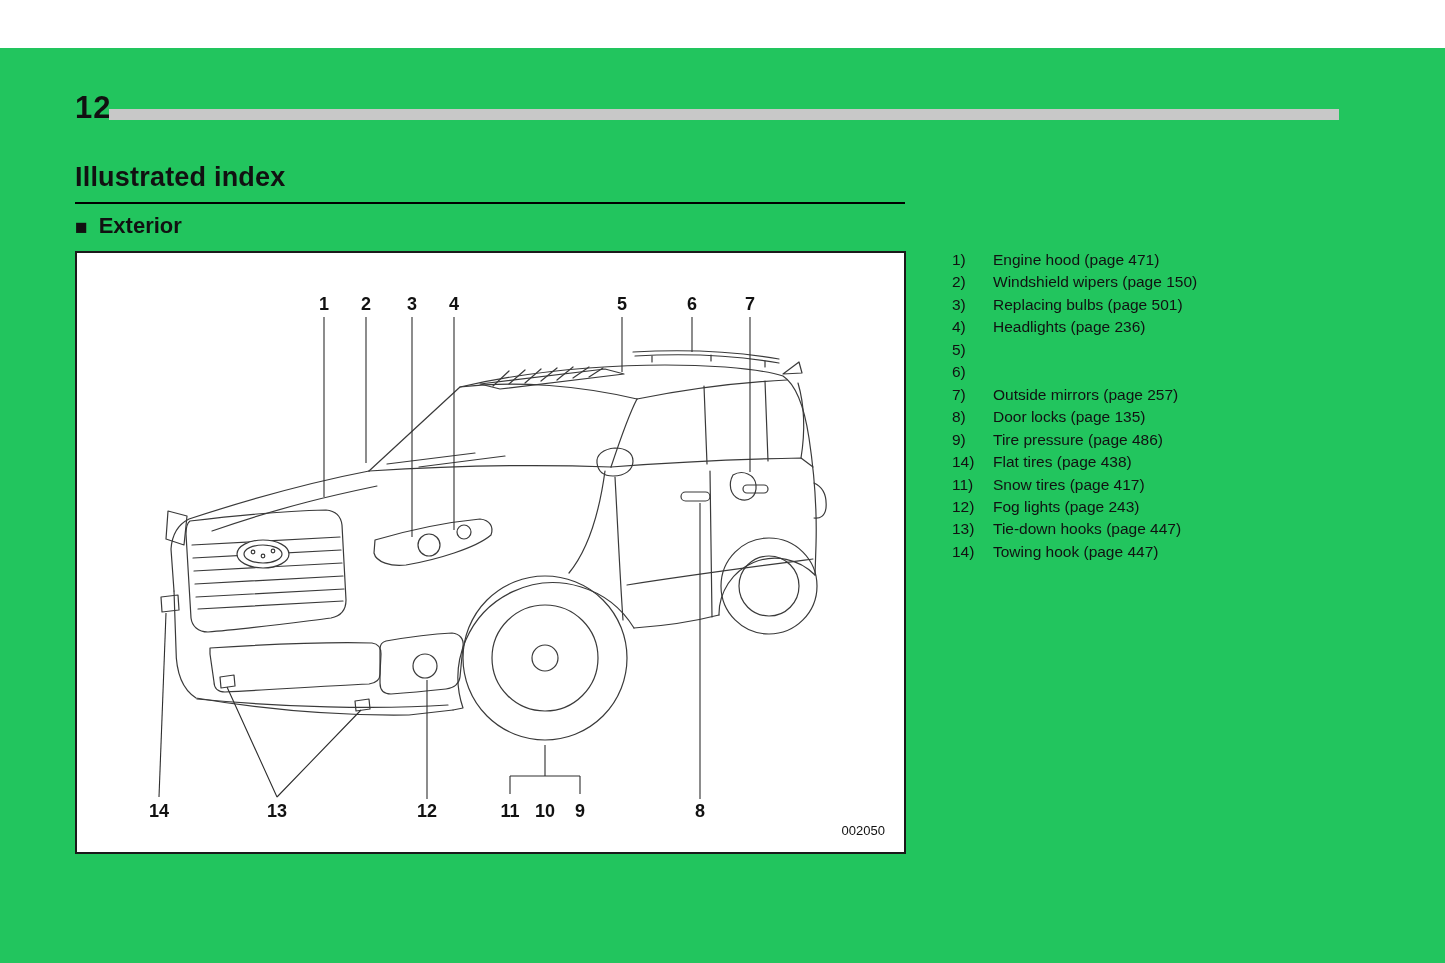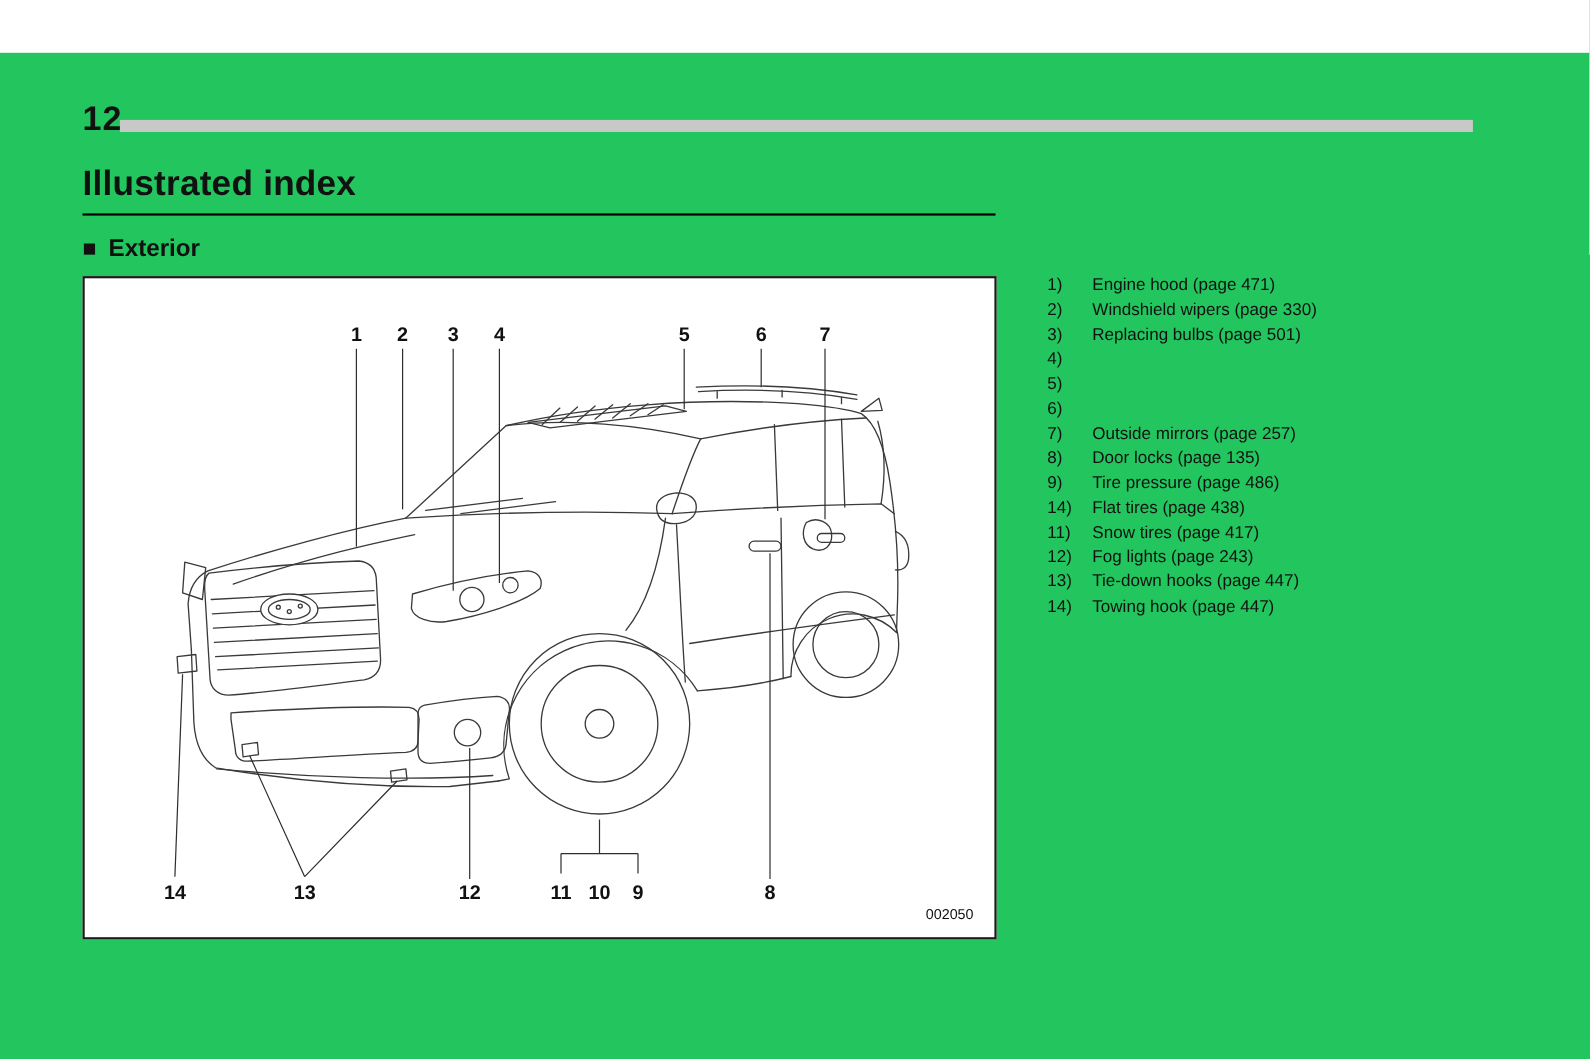--- a/index.html
+++ b/index.html
@@ -3,21 +3,21 @@
 <meta charset="utf-8">
 <style>
   * { margin:0; padding:0; box-sizing:border-box; }
   html,body { width:1445px; height:963px; background:#ffffff; overflow:hidden;
               font-family:"Liberation Sans", sans-serif; color:#111111; }
   .page { position:relative; width:1445px; height:963px; background:#22c55e;margin-top:48px; }
 
   .page-num { position:absolute; left:75px; top:42px; font-size:31px; font-weight:bold; letter-spacing:1px; }
   .header-bar { position:absolute; left:109px; top:61px; width:1230px; height:11px; background:#c8c8c8; }
 
-  .title { position:absolute; left:75px; top:100px; width:830px; font-size:32px; font-weight:bold;
+  .title { position:absolute; left:75px; top:114px; width:830px; font-size:27px; font-weight:bold;
            padding-bottom:9px; border-bottom:2px solid #000; letter-spacing:0.2px; }
 
   .section { position:absolute; left:75px; top:165px; display:flex; align-items:center; gap:11px;
              font-size:22px; font-weight:bold; }
   .bullet { font-size:21px; line-height:1; }
 
   .figure-box { position:absolute; left:75px; top:203px; width:831px; height:603px;
                 border:2px solid #1a1a1a; background:#fff; }
   .figure-box svg { display:block; width:100%; height:100%; }
 
@@ -154,28 +154,29 @@
     </svg>
   </div>
 
   <ol class="index-list">
     <li class="idx-row">
       <span class="idx-num">1)</span>
       <span class="idx-label">Engine hood (page 471)</span>
     </li>
     <li class="idx-row">
       <span class="idx-num">2)</span>
-      <span class="idx-label">Windshield wipers (page 330)</span>
+      <span class="idx-label">Windshield wipers (page 150)</span>
     </li>
     <li class="idx-row">
       <span class="idx-num">3)</span>
       <span class="idx-label">Replacing bulbs (page 501)</span>
     </li>
     <li class="idx-row">
       <span class="idx-num">4)</span>
+      <span class="idx-label">Headlights (page 236)</span>
     </li>
     <li class="idx-row">
       <span class="idx-num">5)</span>
     </li>
     <li class="idx-row">
       <span class="idx-num">6)</span>
     </li>
     <li class="idx-row">
       <span class="idx-num">7)</span>
       <span class="idx-label">Outside mirrors (page 257)</span>

